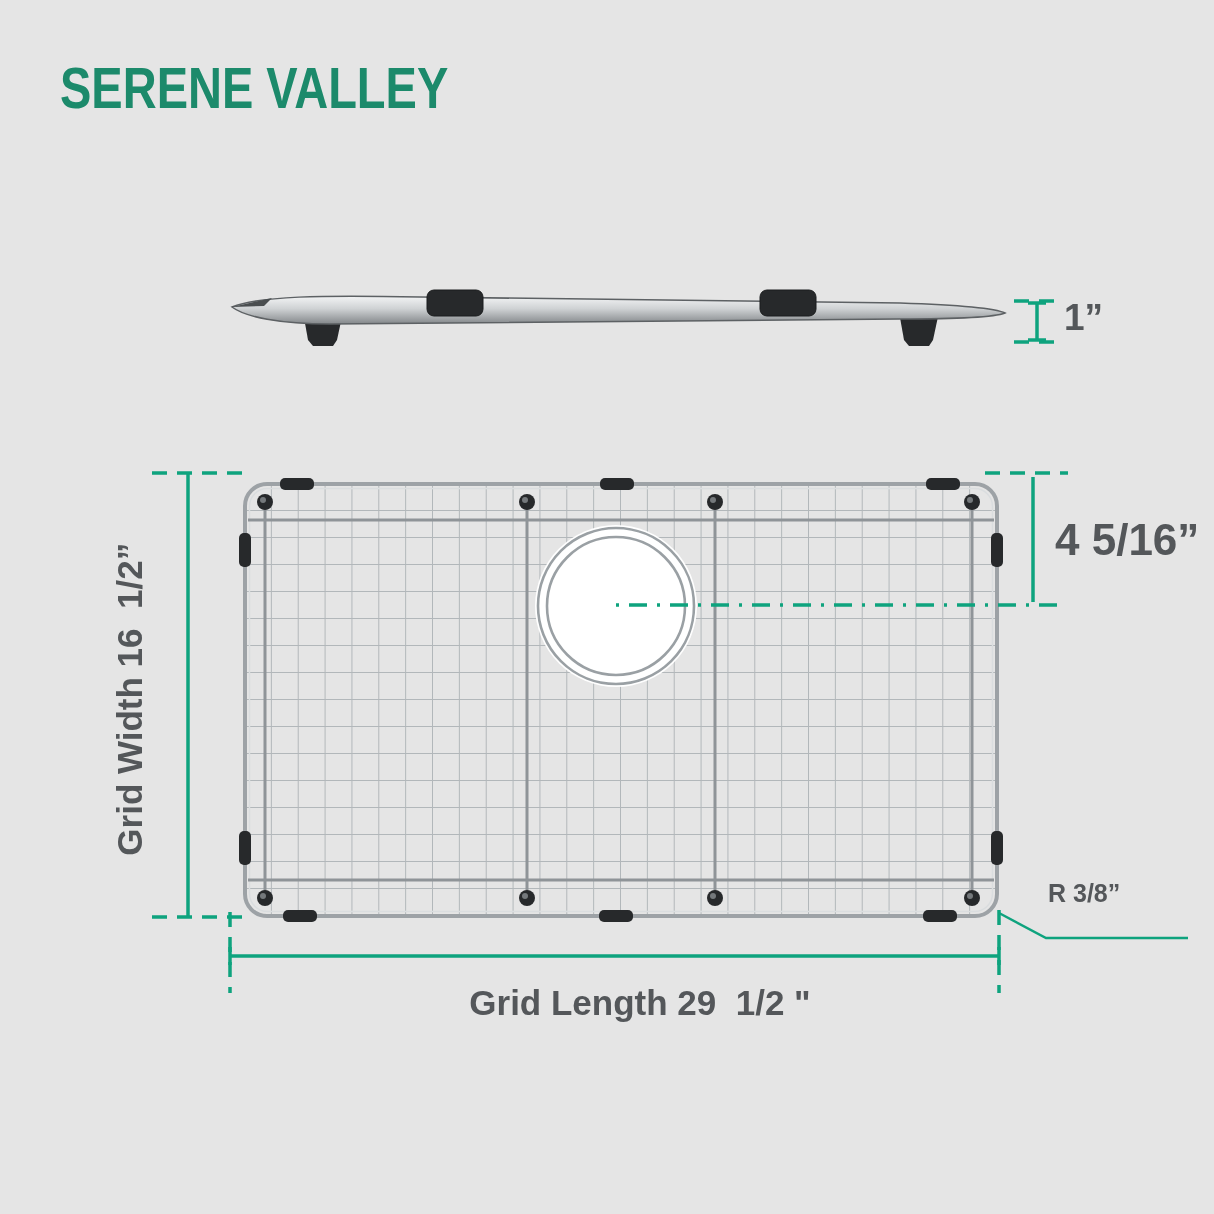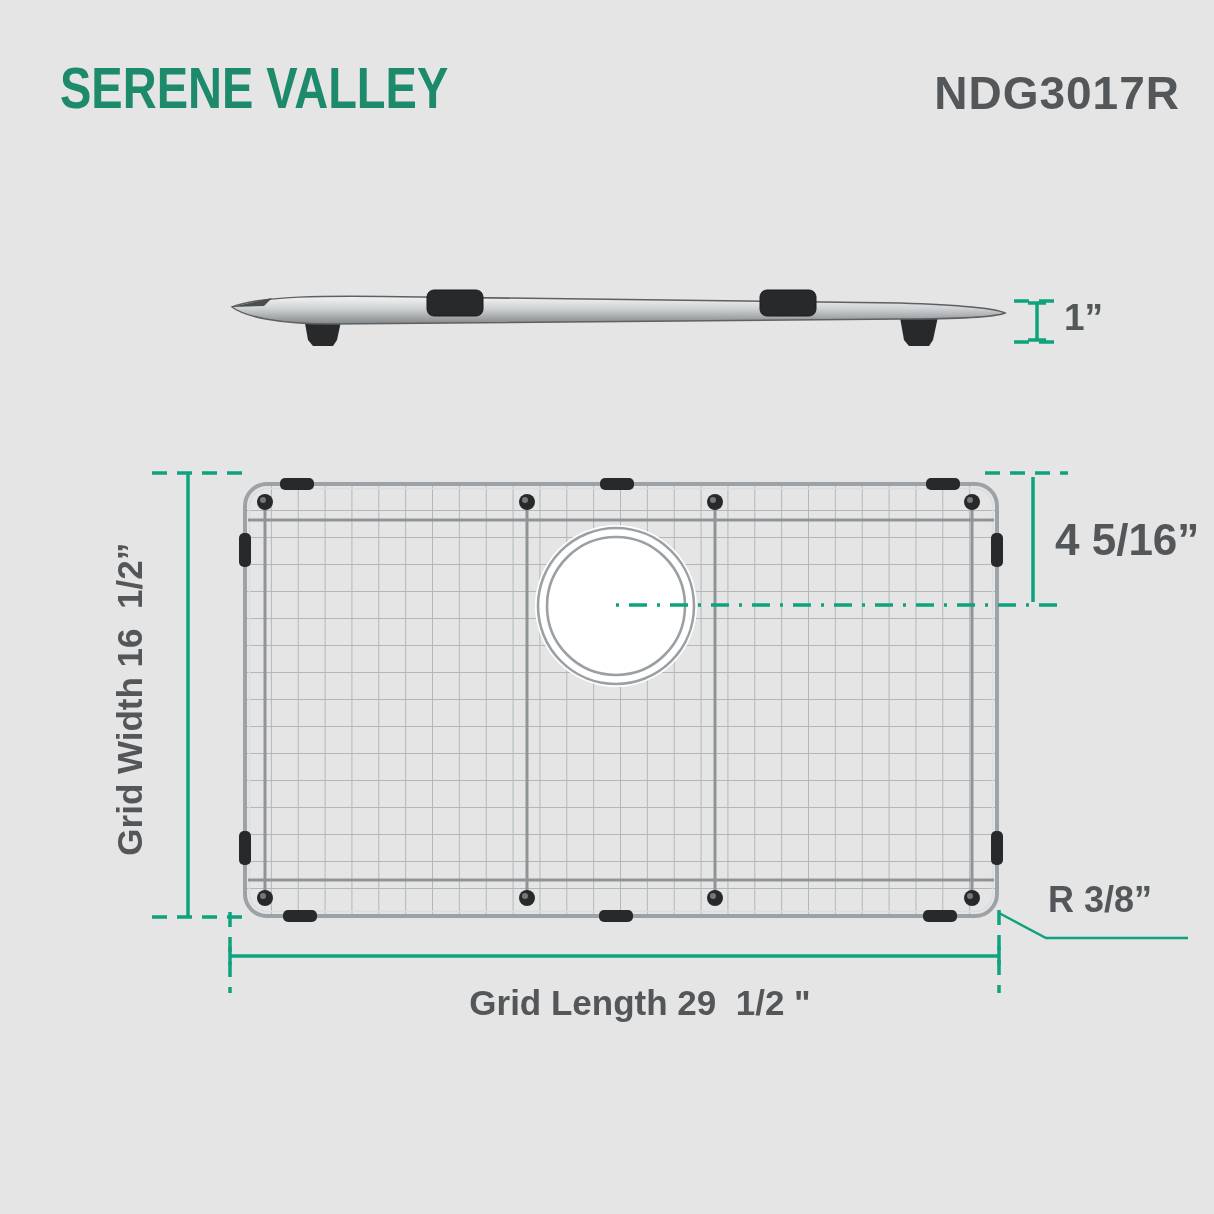--- a/index.html
+++ b/index.html
@@ -16,21 +16,21 @@
     position:absolute;left:60px;top:54px;font-weight:700;font-size:47px;
     color:var(--brand-green);letter-spacing:0px;transform:scaleY(1.22);
     transform-origin:left top;white-space:pre;
   }
   #model-number{
     position:absolute;left:880px;top:66px;width:300px;text-align:right;
     font-weight:700;font-size:46px;color:var(--label-gray);letter-spacing:1px;
   }
   #height-dim-label{left:1064px;top:298px;font-size:37px;}
   #drain-dim-label{left:1055px;top:516px;font-size:44px;}
-  #radius-dim-label{left:1048px;top:880px;font-size:36px;}
+  #radius-dim-label{left:1048px;top:880px;font-size:25px;}
   #length-dim-label{left:455px;top:984px;width:370px;text-align:center;font-size:35px;}
   #width-dim-label{
     left:-50px;top:680px;width:360px;text-align:center;font-size:35px;
     transform:rotate(-90deg);transform-origin:center center;
   }
   .dim{stroke:var(--dimension-teal);stroke-width:3.5;fill:none;}
   .dash{stroke-dasharray:15 10;}
   .leader{stroke-width:2.5;}
   .wire-heavy{stroke:#8f9498;fill:none;}
   .rubber{fill:var(--rubber-black);}
@@ -139,21 +139,20 @@
       <line class="dim dash" x1="999" y1="910" x2="999" y2="993"></line>
       <line class="dim" x1="230" y1="956" x2="999" y2="956"></line>
       <line class="dim" x1="230" y1="947" x2="230" y2="965"></line>
       <line class="dim" x1="999" y1="947" x2="999" y2="965"></line>
 
       <polyline class="dim leader" points="999,913 1046,938 1188,938"></polyline>
     </g>
   </svg>
 
   <div id="brand-logo">SERENE VALLEY</div>
-  <div id="model-number">NDG3017R</div>
 
   <div id="height-dim-label" class="lbl">1”</div>
   <div id="width-dim-label" class="lbl">Grid Width 16  1/2”</div>
   <div id="drain-dim-label" class="lbl">4 5/16”</div>
   <div id="radius-dim-label" class="lbl">R 3/8”</div>
   <div id="length-dim-label" class="lbl">Grid Length 29  1/2 "</div>
 
 </div>
 
 </body></html>

